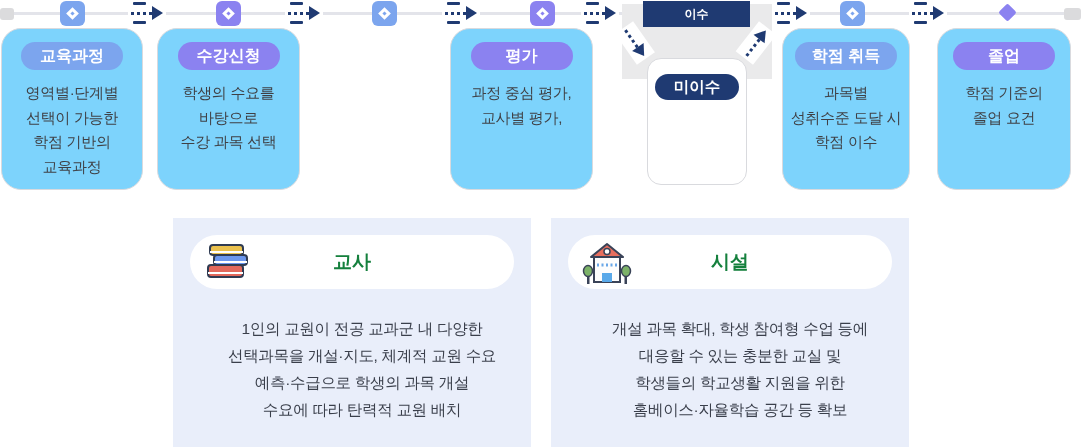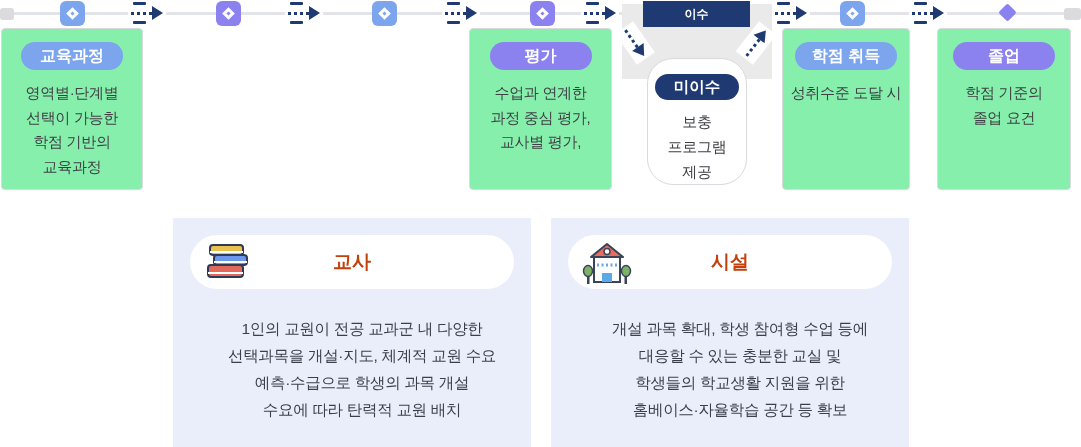--- a/index.html
+++ b/index.html
@@ -29,41 +29,41 @@
   .harrow .dash.top { top:0; } .harrow .dash.bot { bottom:0; }
 
   .gray-zone { position:absolute; left:622px; top:4px; width:150px; height:75px; background:#eaeaeb; }
   .pass-box { position:absolute; left:643px; top:1px; width:107px; height:26px; background:#1f3a72;
               color:#fff; font-weight:bold; font-size:12px; text-align:center; line-height:26px; }
   .diag { z-index:4; }
   .diag.down { left:616px; top:32px; transform:rotate(55deg); }
   .diag.up { left:737px; top:32px; transform:rotate(-52deg); }
 
   
-  .fcard { position:absolute; top:28px; height:162px; background:#86efac;
-           border:1.5px solid #d9dade; border-radius:4px; text-align:center; z-index:3; }
+  .fcard { position:absolute; top:28px; height:162px; background:#7dd3fc;
+           border:1.5px solid #d9dade; border-radius:20px; text-align:center; z-index:3; }
   .pill { display:block; width:fit-content; min-width:102px; margin:13px auto 0; padding:0 16px;
           height:28px; line-height:28px; border-radius:999px; color:#fff;
           font-weight:bold; font-size:16px; }
   .pill.blue { background:#7ca5ee; }
   .pill.purple { background:#8b82f0; }
   .pill.navy { background:#1f3a72; min-width:84px; height:26px; line-height:26px; font-size:15.5px; margin-top:15px; }
   .flines { margin-top:11px; font-size:15px; line-height:24.5px; color:#3f4045; letter-spacing:-0.3px; }
   .fail-card { position:absolute; left:647px; top:58px; width:100px; height:127px; background:#fff;
-               border:1.5px solid #d9dade; border-radius:26px; text-align:center; z-index:3; }
+               border:1.5px solid #d9dade; border-radius:14px; text-align:center; z-index:3; }
   .fail-card .flines { margin-top:9px; line-height:25px; }
 
   
   .bcard { position:absolute; top:218px; width:358px; height:229px; background:#e9eefa; }
   .bcard.teacher { left:173px; } .bcard.facility { left:551px; }
   .bheader { position:absolute; left:17px; top:17px; width:324px; height:54px;
              background:#fff; border-radius:27px; }
   .bicon { position:absolute; left:13px; top:5px; }
   .btitle { position:absolute; left:0; right:0; top:0; height:54px; line-height:54px;
-            text-align:center; font-size:19px; font-weight:bold; color:#c2410c; }
+            text-align:center; font-size:19px; font-weight:bold; color:#15803d; }
   .bbody { position:absolute; left:0; right:0; top:97px; text-align:center;
            font-size:15.5px; line-height:27px; color:#3a3f4b; letter-spacing:-0.3px;padding-left:20px; }
 </style>
 </head>
 <body>
 
 <div class="canvas">
 
   <div class="tl-line"></div>
   <div class="tl-cap cap-left"></div>
@@ -137,44 +137,48 @@
   <div class="fcard" style="left:1px;width:142px">
     <span class="pill blue">교육과정</span>
     <div class="flines">
       <div>영역별·단계별</div>
       <div>선택이 가능한</div>
       <div>학점 기반의</div>
       <div>교육과정</div>
     </div>
   </div>
 
-
-
-  <div class="fcard" style="left:469px;width:143px">
+  <div class="fcard" style="left:157px;width:143px">
+    <span class="pill purple">수강신청</span>
+    <div class="flines">
+      <div>학생의 수요를</div>
+      <div>바탕으로</div>
+      <div>수강 과목 선택</div>
+    </div>
+  </div>
+
+
+  <div class="fcard" style="left:450px;width:143px">
     <span class="pill purple">평가</span>
     <div class="flines">
-      <div>수업과 연계한</div>
       <div>과정 중심 평가,</div>
       <div>교사별 평가,</div>
     </div>
   </div>
 
   <div class="fail-card">
     <span class="pill navy">미이수</span>
-    <div class="flines">
-      <div>보충</div>
-      <div>프로그램</div>
-      <div>제공</div>
-    </div>
   </div>
 
   <div class="fcard" style="left:782px;width:128px">
     <span class="pill blue">학점 취득</span>
     <div class="flines">
+      <div>과목별</div>
       <div>성취수준 도달 시</div>
+      <div>학점 이수</div>
     </div>
   </div>
 
   <div class="fcard" style="left:937px;width:134px">
     <span class="pill purple">졸업</span>
     <div class="flines">
       <div>학점 기준의</div>
       <div>졸업 요건</div>
     </div>
   </div>

